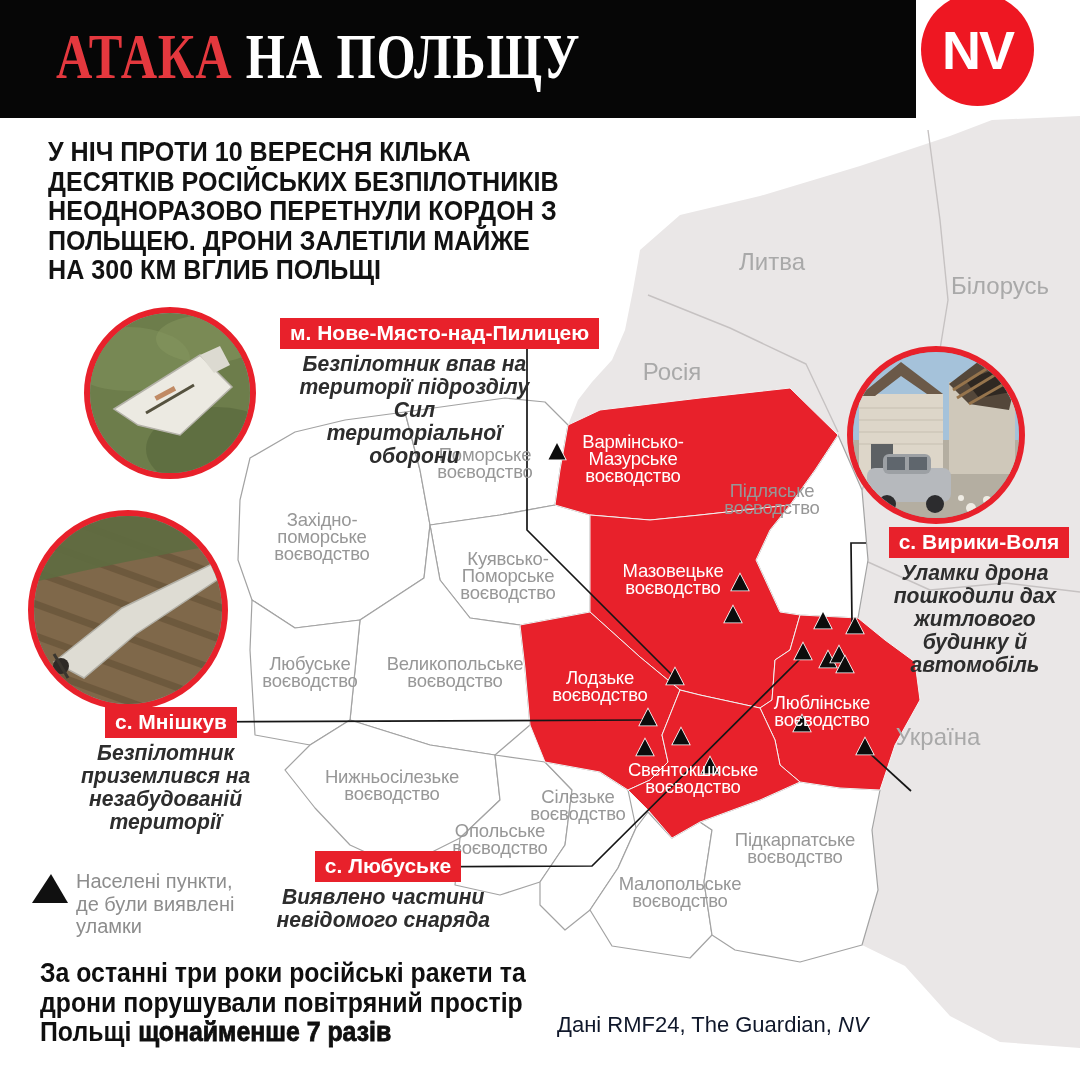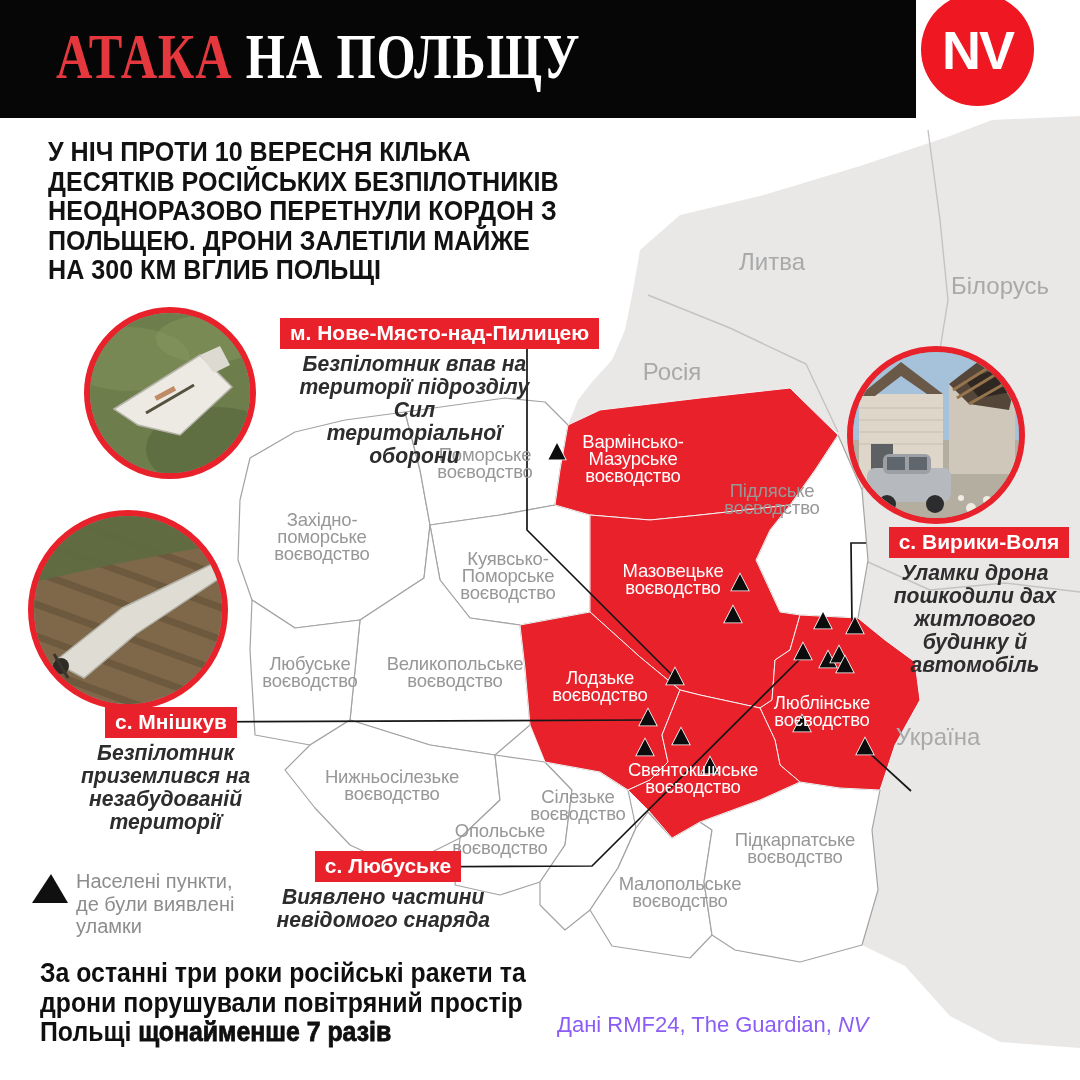--- a/index.html
+++ b/index.html
@@ -38,21 +38,21 @@
                  font-size:21px;line-height:24px;padding:3px 10px 4px;white-space:nowrap;}
   .callout-body{margin-top:3px;font-weight:bold;font-style:italic;font-size:22px;line-height:23px;
                 color:#2d2d2d;white-space:pre-line;transform:scaleX(0.96);transform-origin:left top;}
   
   .legend-icon{position:absolute;left:30px;top:872px;}
   .legend-text{position:absolute;left:76px;top:870px;font-size:20px;line-height:22.5px;
                color:#8d8d8d;white-space:pre-line;}
   .note{position:absolute;left:40px;top:959px;font-size:27px;line-height:29.5px;font-weight:bold;
         color:#0f0f0f;white-space:pre-line;transform:scaleX(0.92);transform-origin:left top;}
   .note .heavy{-webkit-text-stroke:0.8px #0f0f0f;}
-  .source{position:absolute;left:557px;top:1012px;font-size:22px;color:#8b5cf6;}
+  .source{position:absolute;left:557px;top:1012px;font-size:22px;color:#0f172a;}
   .source .it{font-style:italic;}
 </style>
 </head>
 <body>
 
 <div id="canvas">
 
   <svg id="map-svg" viewBox="0 0 1080 1080">
     <polygon class="foreign" points="640,250 680,215 760,196 860,166 950,136 992,120 1080,116 1080,1048 1000,1042 950,1016 905,966 862,945 878,890 872,830 880,790 895,745 920,700 915,662 885,640 858,618 868,560 862,490 838,435 790,388 700,398 600,410 568,425 578,400 592,382 612,360 625,330 633,290 638,262"></polygon>
     <path class="fborder" d="M648,295 L730,328 L806,364 L838,432"></path>

